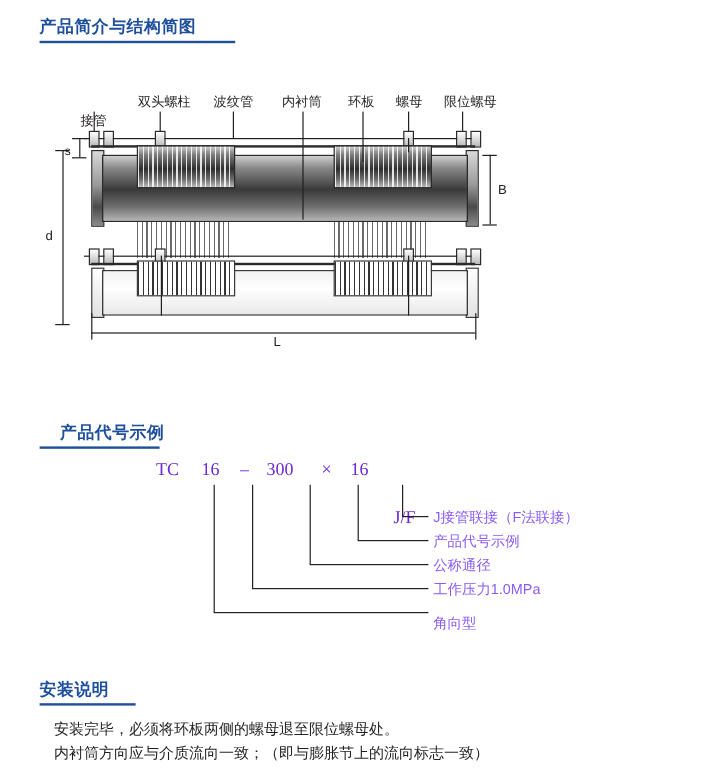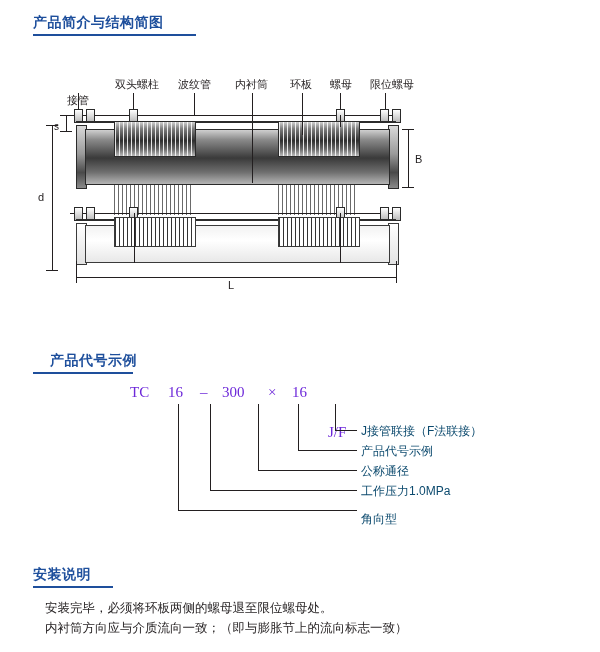--- a/index.html
+++ b/index.html
@@ -102,21 +102,21 @@
   .code-token {
     position: absolute;
     font-size: 15px;
     font-family: "Liberation Serif", serif;
     color: #6d28d9;
     white-space: nowrap;
   }
   .code-desc {
     position: absolute;
     font-size: 12px;
-    color: #0c4a6e;
+    color: #8b5cf6;
     white-space: nowrap;
   }
 
   
   #notes { position: absolute; left: 45px; top: 598px; width: 520px; }
   .note-line {
     font-size: 12.5px;
     line-height: 20px;
     color: #231f20;
   }

